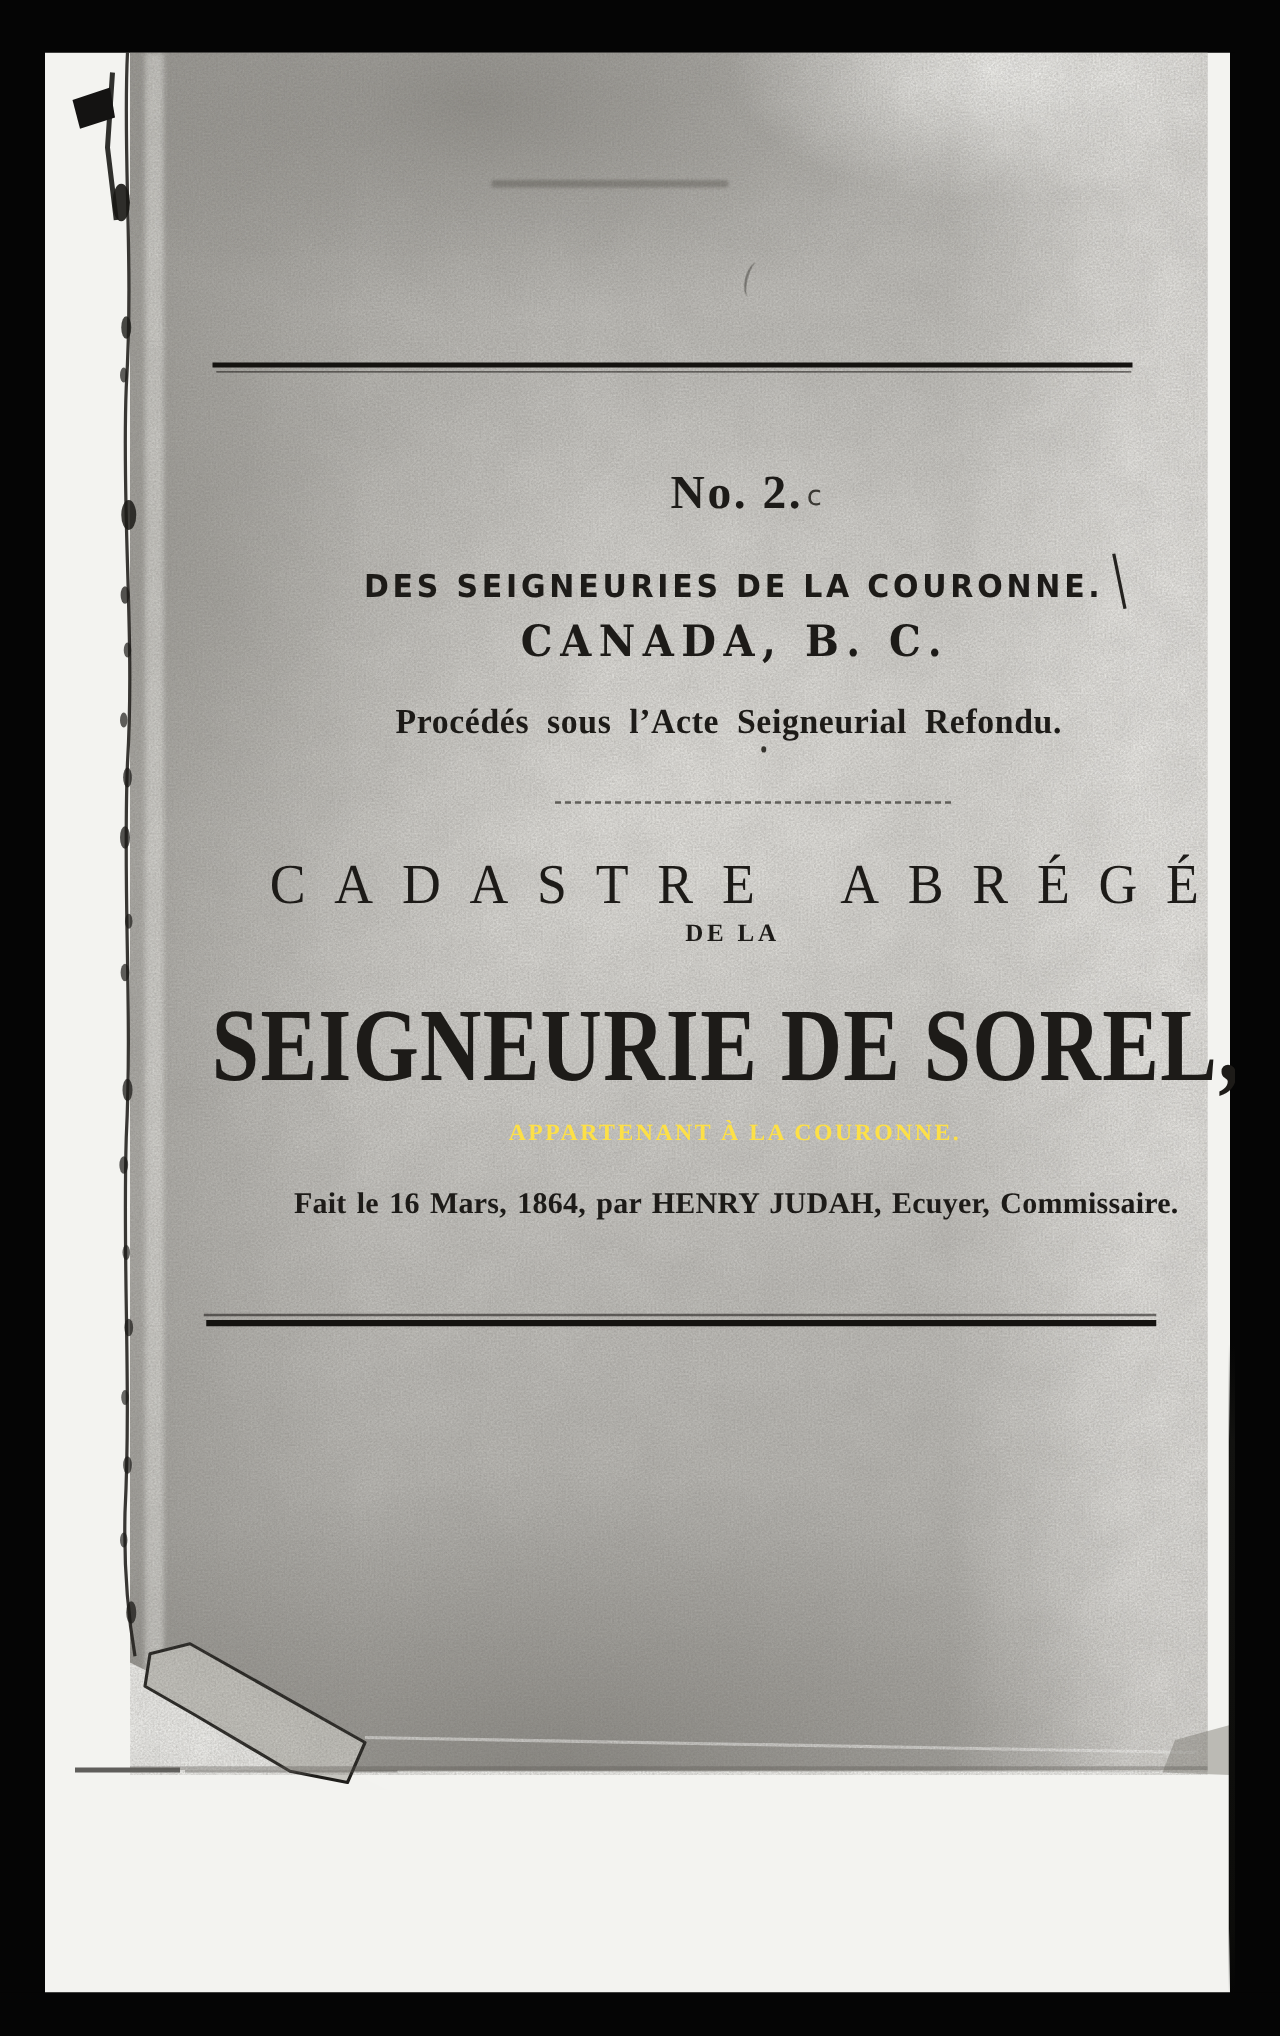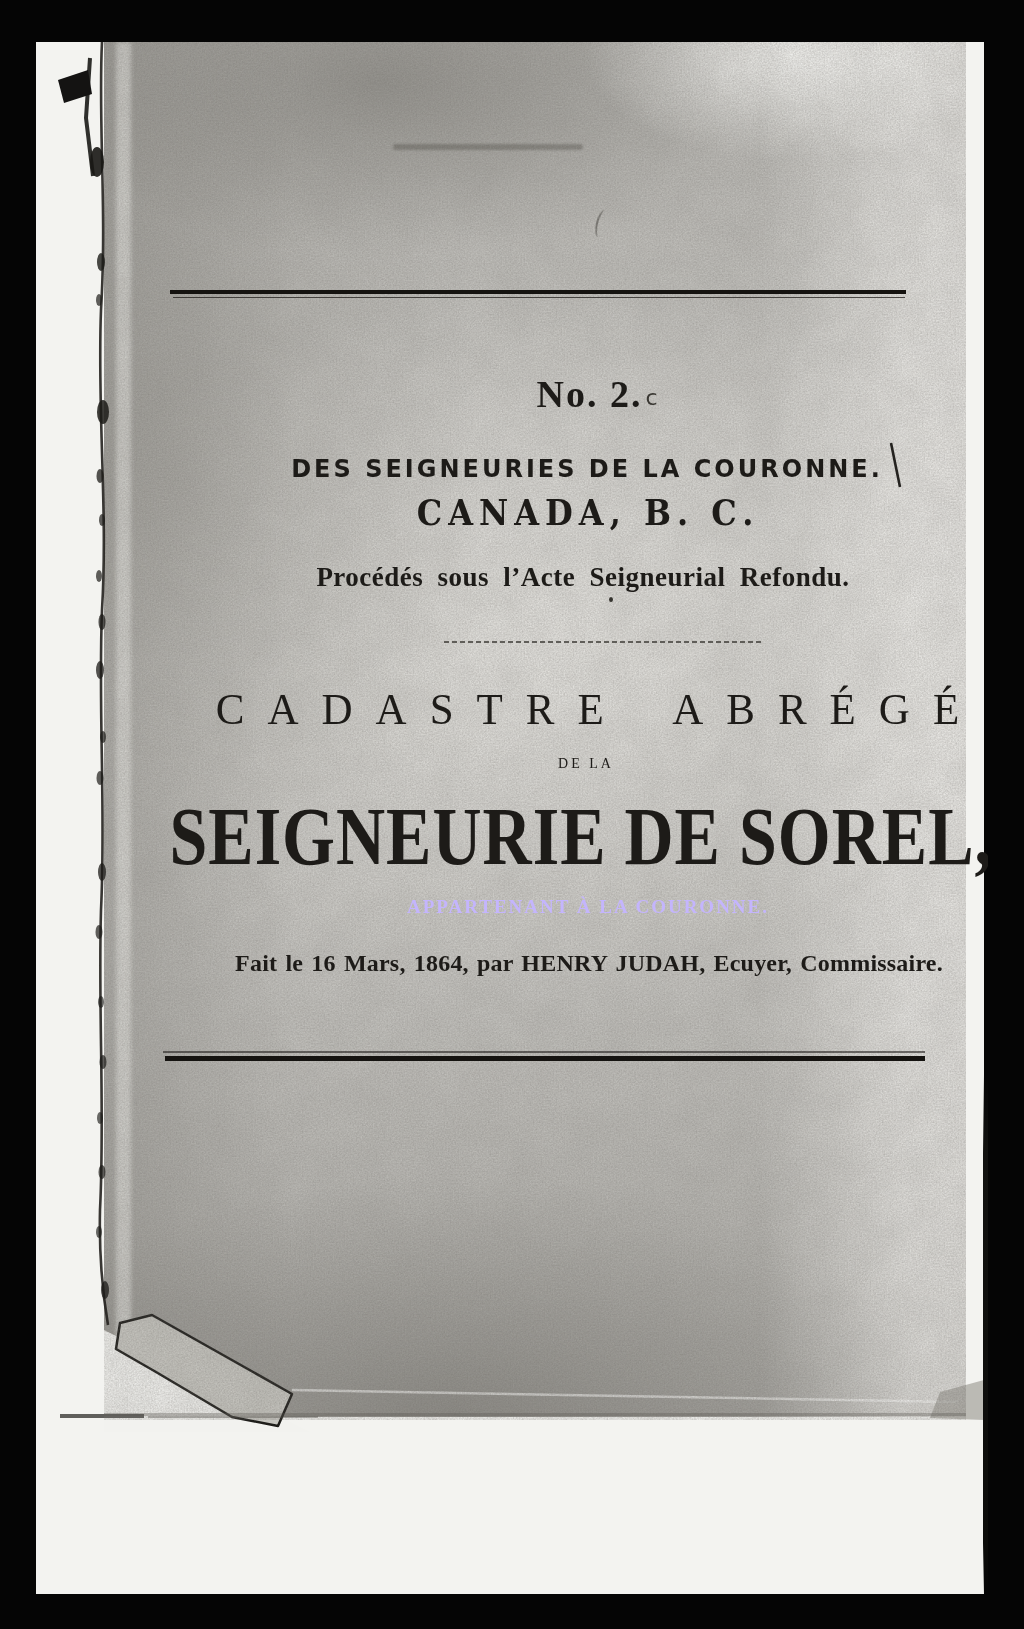--- a/index.html
+++ b/index.html
@@ -38,23 +38,23 @@
   .l-number .note{font-size:22px;font-weight:normal;color:#3a3833;letter-spacing:0;vertical-align:2px;margin-left:3px;font-family:"DejaVu Sans",sans-serif;}
   .l-series{top:455px;font-family:"DejaVu Sans","Liberation Sans",sans-serif;font-size:24px;font-weight:bold;letter-spacing:3px;transform:translateX(4px) scaleY(1.05);}
   .l-juris{top:494px;font-family:"DejaVu Serif",serif;font-size:32px;font-weight:bold;letter-spacing:6px;transform:translateX(5px) scaleY(1.08);}
   .l-act{top:562px;font-size:27px;font-weight:bold;word-spacing:7px;letter-spacing:.5px;transform:scaleY(1.04);}
   .dotline{
     position:absolute;left:292px;top:641px;width:318px;height:2px;
     background:repeating-linear-gradient(90deg,#4c4a45 0 5px,rgba(76,74,69,0) 5px 8px);
     opacity:.85;
   }
   .l-cadastre{top:684px;font-size:43px;letter-spacing:23px;word-spacing:14px;font-weight:500;transform:translateX(16px) scaleY(1.05);}
-  .l-dela{top:756px;font-size:14px;font-weight:normal;letter-spacing:3px;transform:translateX(3px);}
+  .l-dela{top:736px;font-size:20px;font-weight:bold;letter-spacing:3px;transform:translateX(3px);}
   .l-main{top:788px;font-size:68px;font-weight:bold;letter-spacing:1px;transform:translateX(-2px) scaleY(1.22);transform-origin:50% 0;}
-  .l-owner{top:896px;font-size:19px;font-weight:bold;letter-spacing:2px;color:#c4b5fd;transform:translateX(5px) scaleY(.98);}
+  .l-owner{top:896px;font-size:19px;font-weight:bold;letter-spacing:2px;color:#fde047;transform:translateX(5px) scaleY(.98);}
   .l-fait{top:950px;font-size:24px;font-weight:bold;letter-spacing:.2px;word-spacing:2px;transform:translateX(6px);}
   
   .rule-top-thick{left:170px;top:290px;width:736px;height:4px;}
   .rule-top-thin{left:173px;top:297px;width:732px;height:1px;opacity:.7;}
   .rule-bot-thin{left:163px;top:1051px;width:762px;height:2px;opacity:.55;}
   .rule-bot-thick{left:165px;top:1056px;width:760px;height:5px;}
   
   .smudge{position:absolute;left:393px;top:144px;width:190px;height:6px;background:rgba(58,56,50,.30);border-radius:3px;filter:blur(1.2px);}
   .curve-mark{position:absolute;left:596px;top:210px;width:10px;height:28px;border-left:2px solid rgba(45,43,38,.45);border-radius:50% 0 0 50%;transform:rotate(14deg);filter:blur(.4px);}
   .dot-mark{position:absolute;left:609px;top:597px;width:4px;height:5px;background:#35332e;border-radius:50%;}

